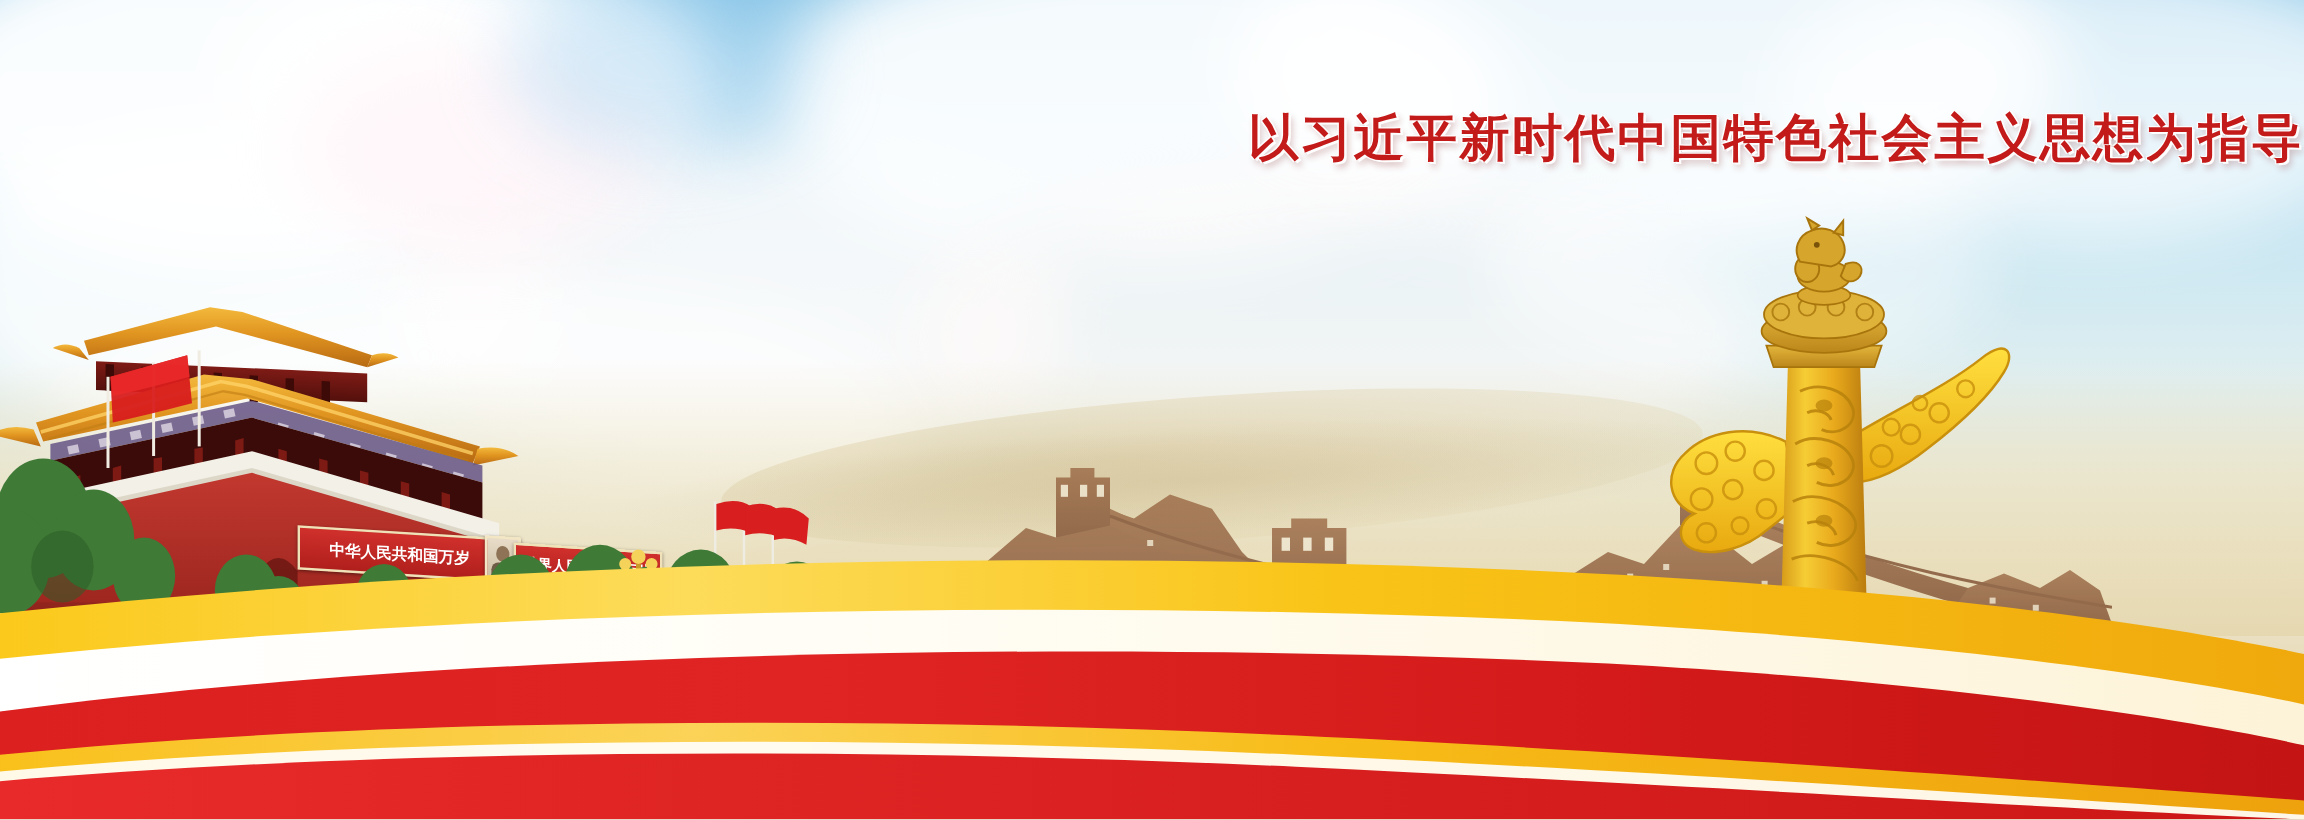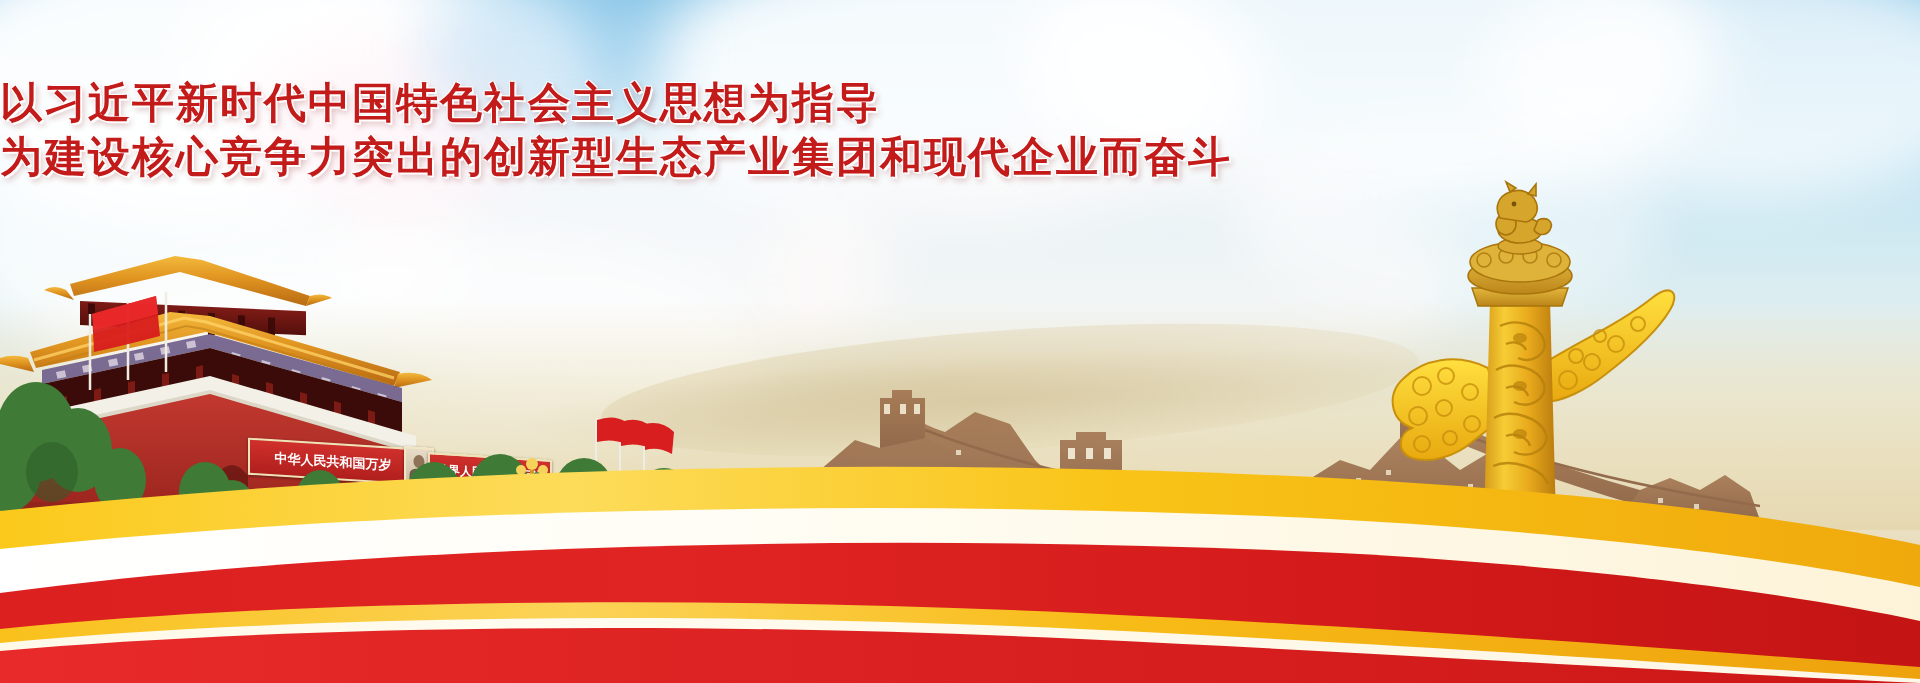--- a/index.html
+++ b/index.html
@@ -69,22 +69,22 @@
   .tiananmen{position:absolute;left:-30px;top:240px;width:700px;height:280px;}
 
   
   .huabiao{position:absolute;left:1360px;top:130px;width:320px;height:390px;}
 
   
   .ribbon{position:absolute;left:0;bottom:0;width:1920px;height:230px;}
 
   
   .headline{
-    position:absolute;left:0;right:0;top:76px;
-    text-align:left;
+    position:absolute;left:0;right:0;top:88px;
+    text-align:right;
     pointer-events:none;
   }
   .hl-line{
     display:block;
     font-family:"Liberation Sans","DejaVu Sans",sans-serif;
     font-weight:bold;
     color:#c31a1a;
     letter-spacing:2px;
     line-height:1.28;
     text-shadow:
@@ -424,21 +424,20 @@
       <path d="M140,88 C134,78 138,66 150,62 C160,58 172,62 176,72 C180,82 174,90 166,92 Z"></path>
       <path d="M150,62 L146,52 L156,58 Z"></path>
       <path d="M168,64 L176,54 L176,66 Z"></path>
       <path d="M178,90 C188,86 194,92 190,100 C186,106 178,106 174,100 Z"></path>
     </g>
     <circle cx="154" cy="74" r="2.4" fill="#7a530a"></circle>
   </svg>
 
   <div class="headline">
     <span class="hl-line hl-1">以习近平新时代中国特色社会主义思想为指导</span>
-    <span class="hl-line hl-2">为建设核心竞争力突出的创新型生态产业集团和现代企业而奋斗</span>
   </div>
 
   <svg class="ribbon" viewBox="0 0 1920 230" preserveAspectRatio="none">
     <defs>
       <linearGradient id="goldg" x1="0" y1="0" x2="1" y2="0">
         <stop offset="0%" stop-color="#fbc91b"></stop>
         <stop offset="30%" stop-color="#fddc5a"></stop>
         <stop offset="58%" stop-color="#f9c417"></stop>
         <stop offset="100%" stop-color="#f0a90c"></stop>
       </linearGradient>

